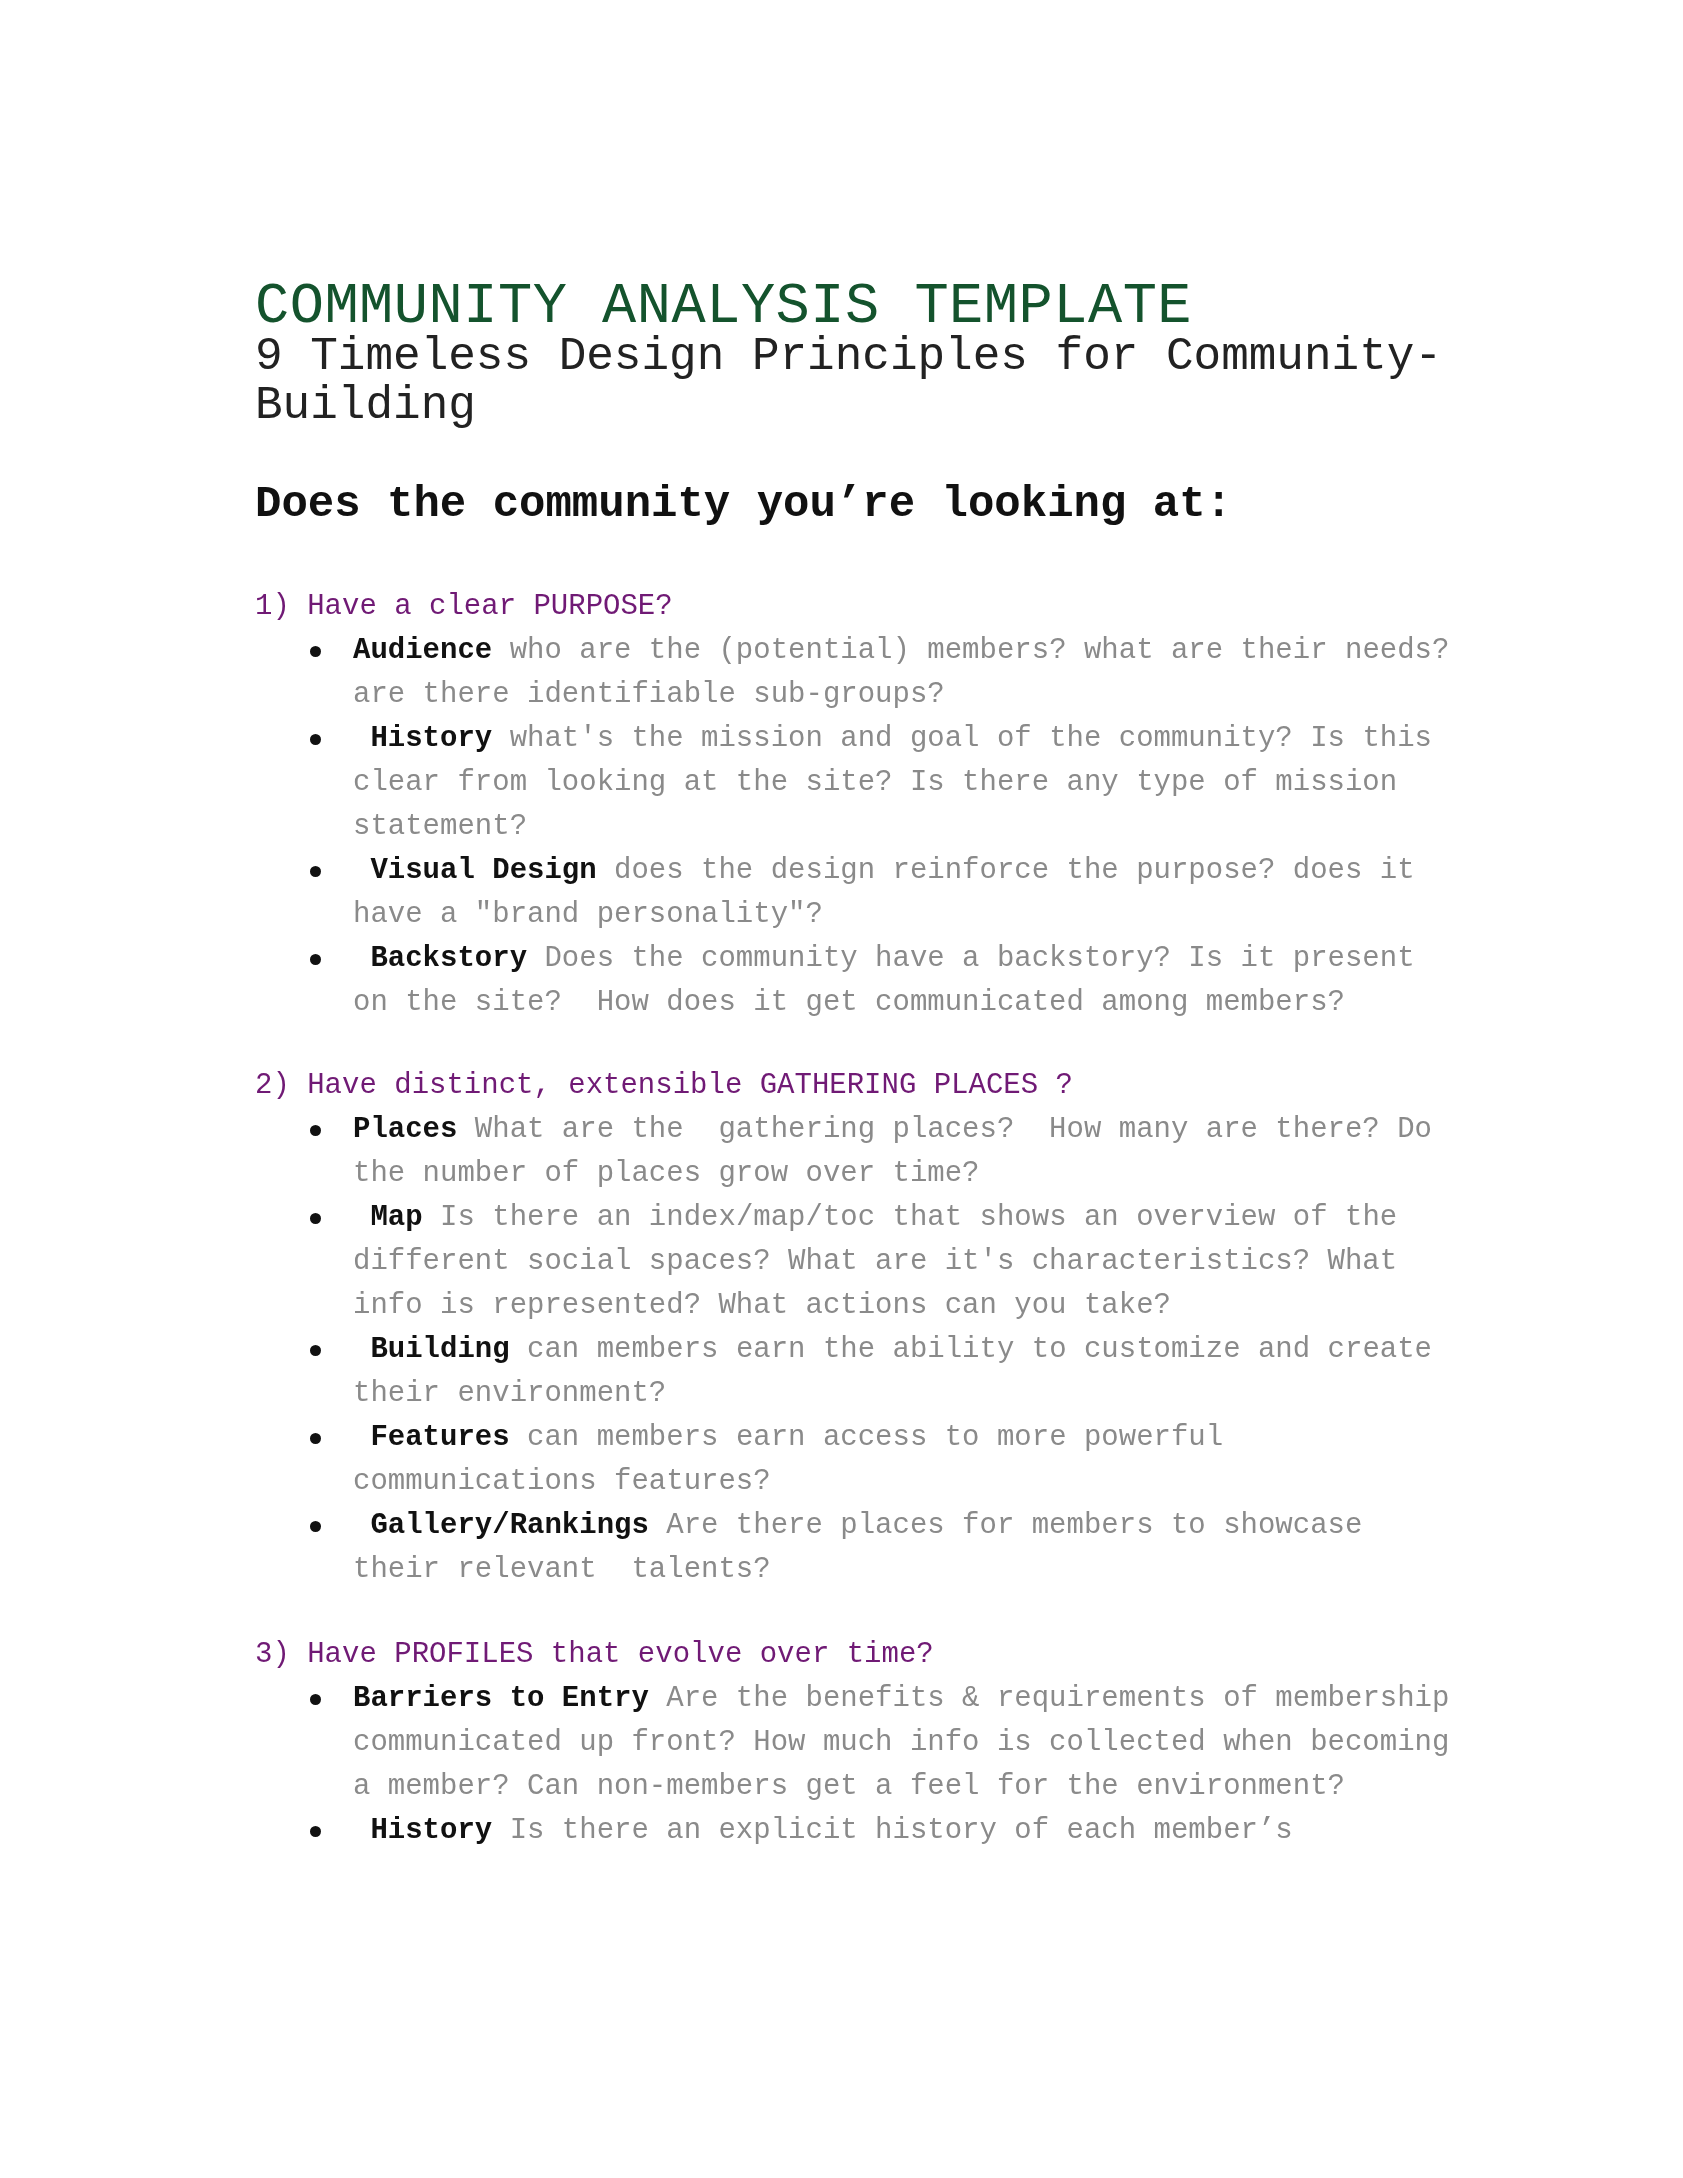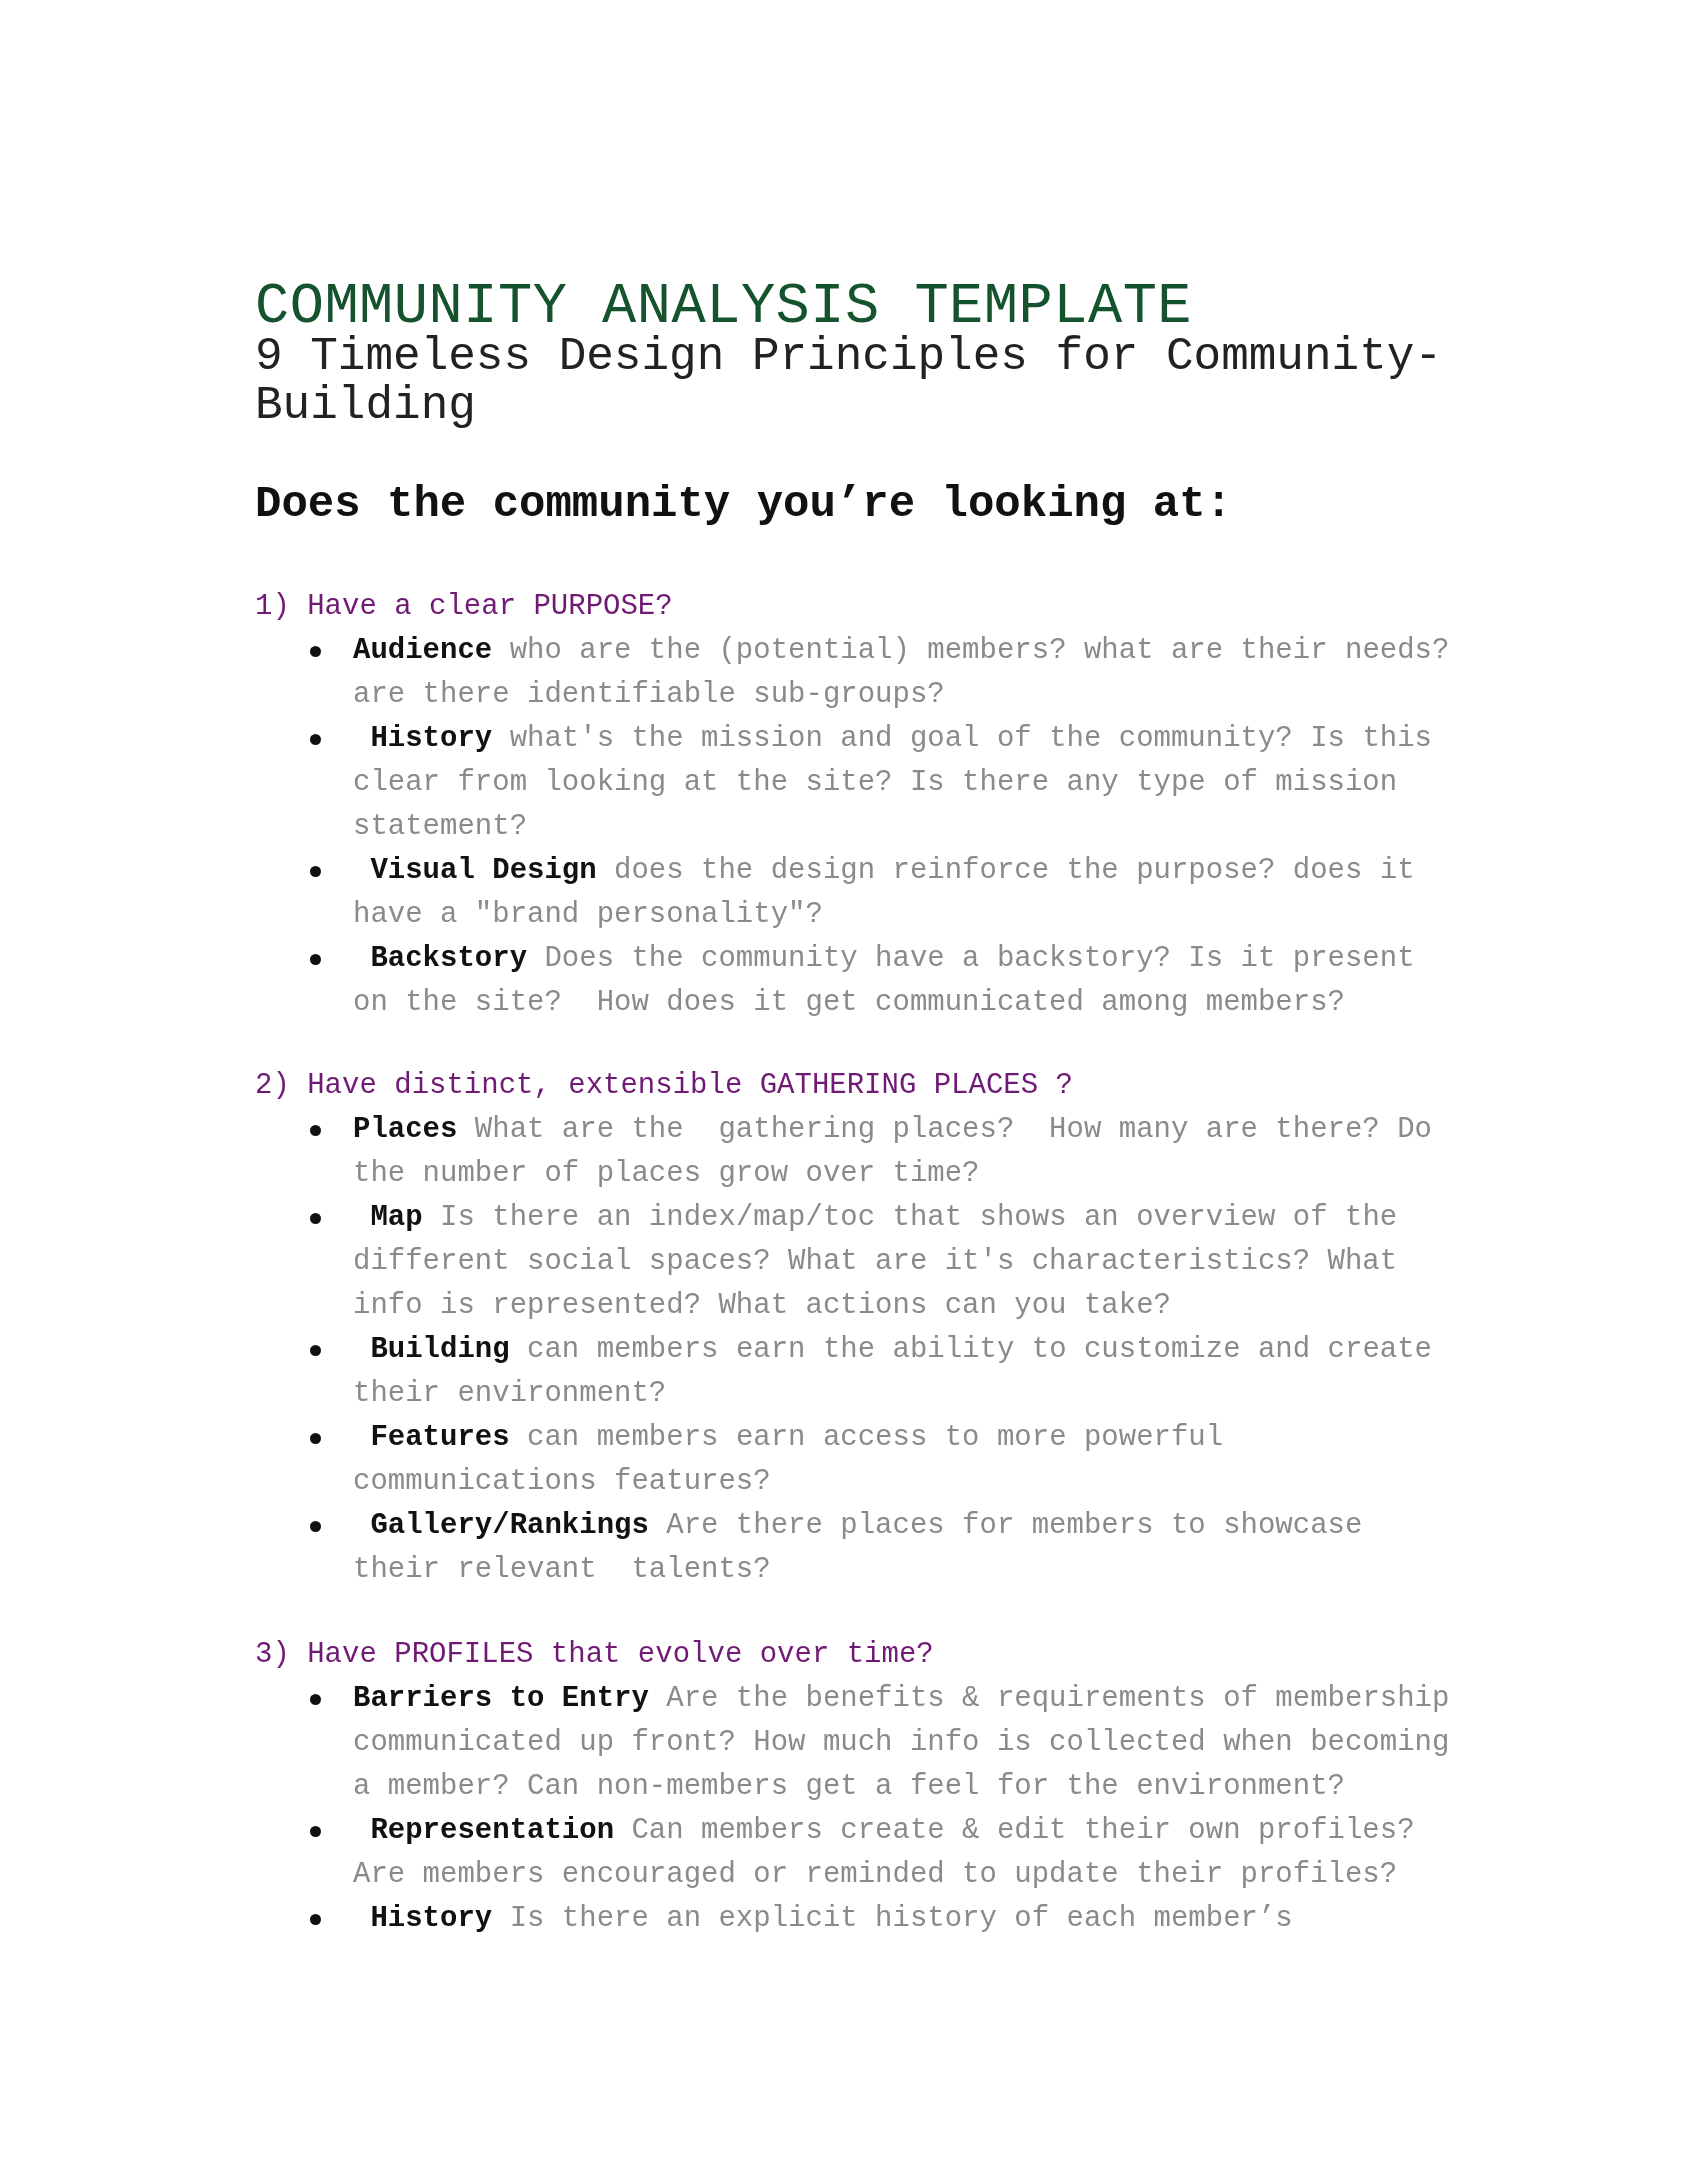--- a/index.html
+++ b/index.html
@@ -86,22 +86,17 @@
   <div class="section" style="top:1633px;">
     <div class="sec-head">3) Have PROFILES that evolve over time?</div>
     <div class="item">
       <span class="bullet"></span>
       <div class="line"><span class="label">Barriers to Entry</span><span class="desc"> Are the benefits &amp; requirements of membership</span></div>
       <div class="line">communicated up front? How much info is collected when becoming</div>
       <div class="line">a member? Can non-members get a feel for the environment?</div>
     </div>
     <div class="item">
       <span class="bullet"></span>
-      <div class="line"><span class="label"> Representation</span><span class="desc"> Can members create &amp; edit their own profiles?</span></div>
-      <div class="line">Are members encouraged or reminded to update their profiles?</div>
-    </div>
-    <div class="item">
-      <span class="bullet"></span>
       <div class="line"><span class="label"> History</span><span class="desc"> Is there an explicit history of each member’s</span></div>
     </div>
   </div>
 </div>
 
 
 </body></html>

